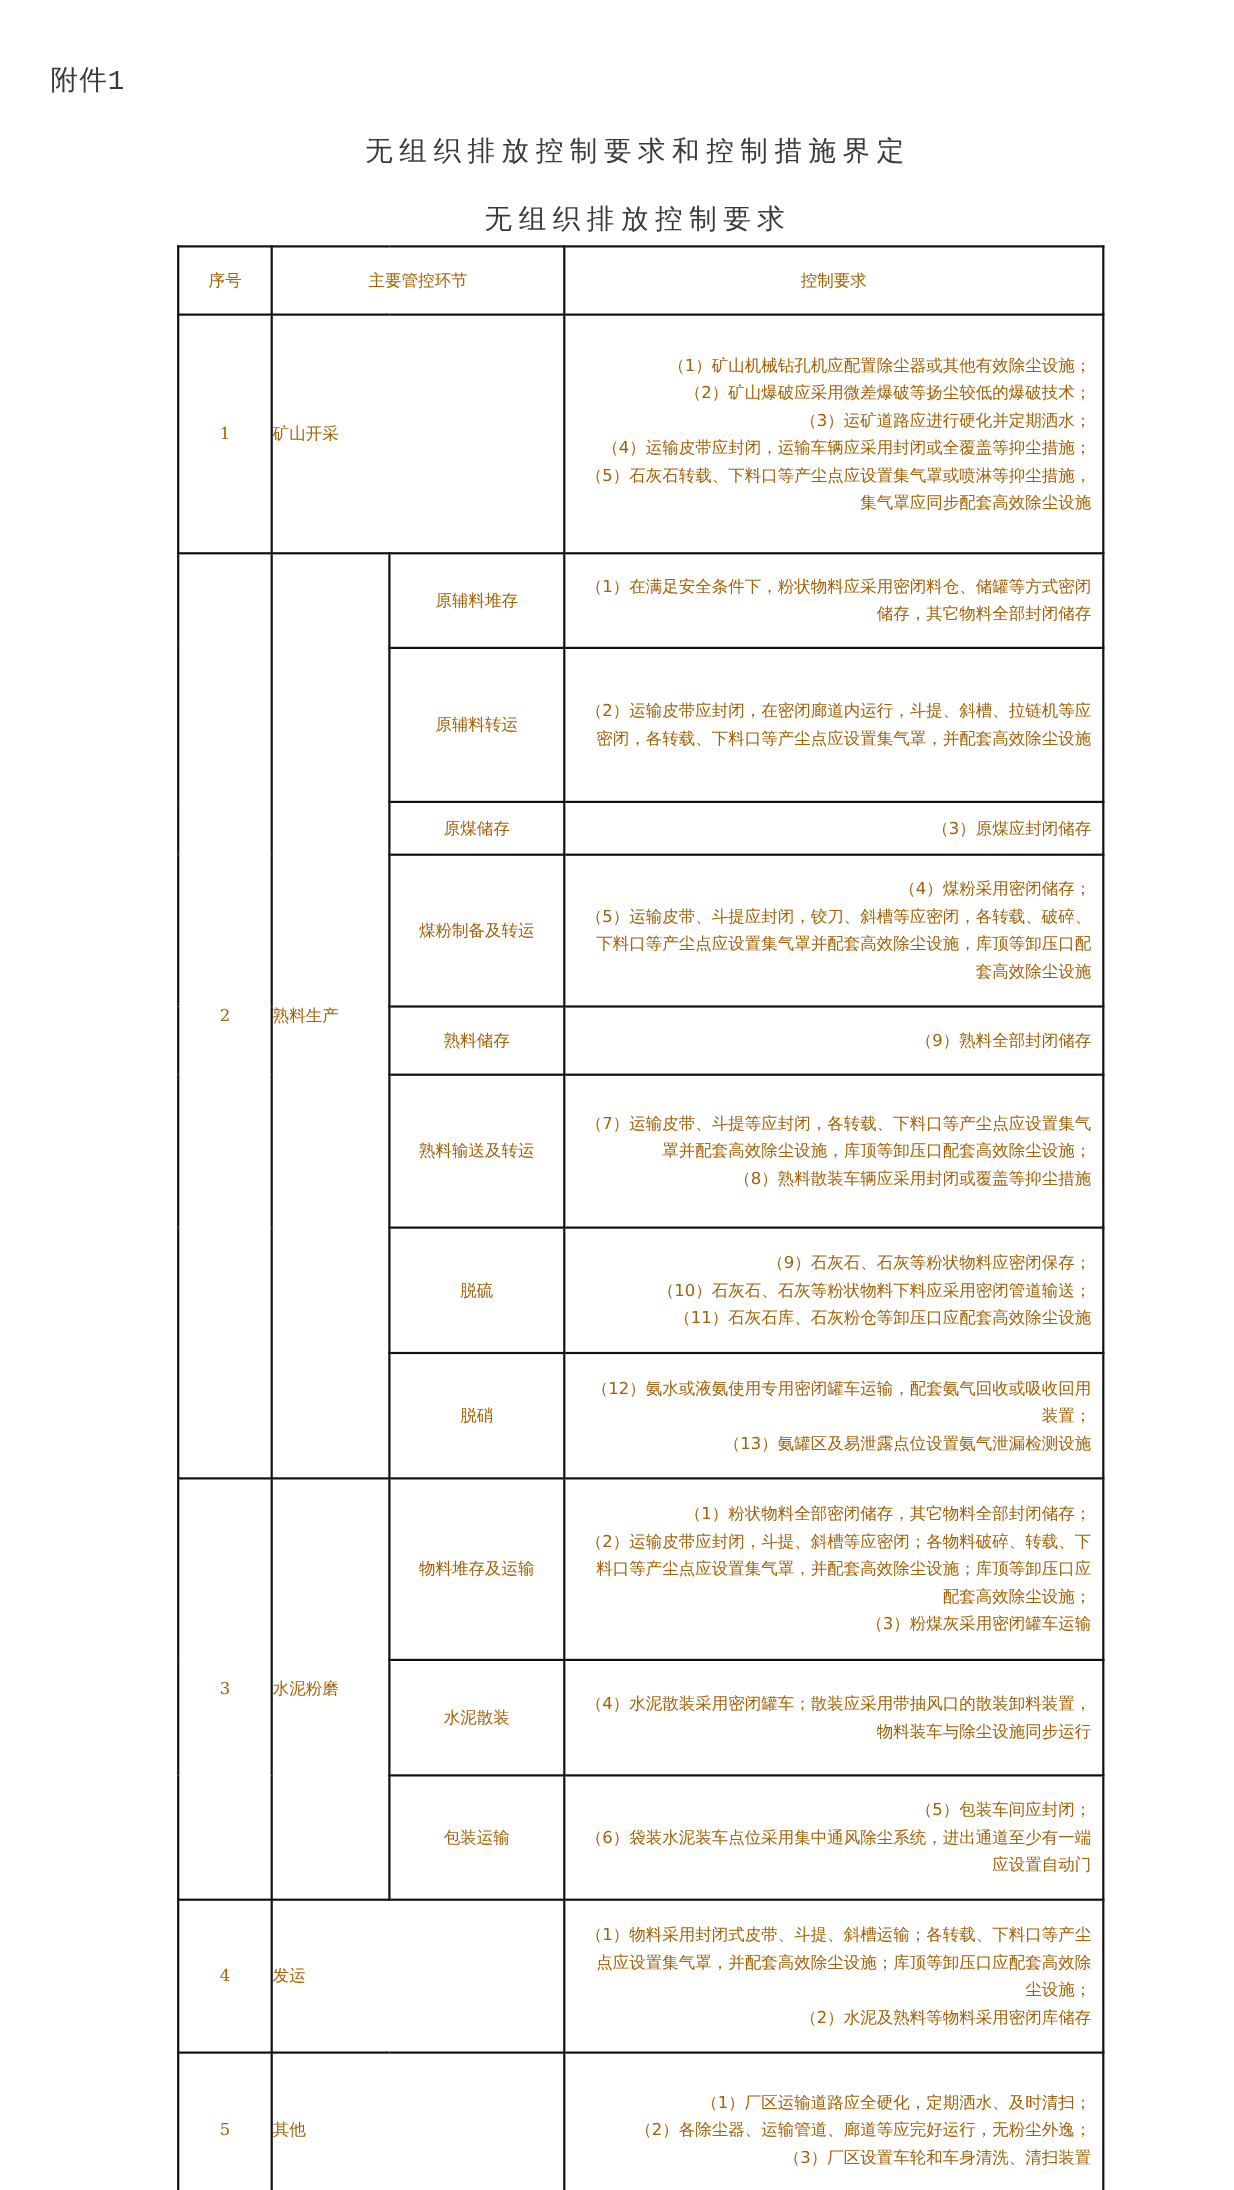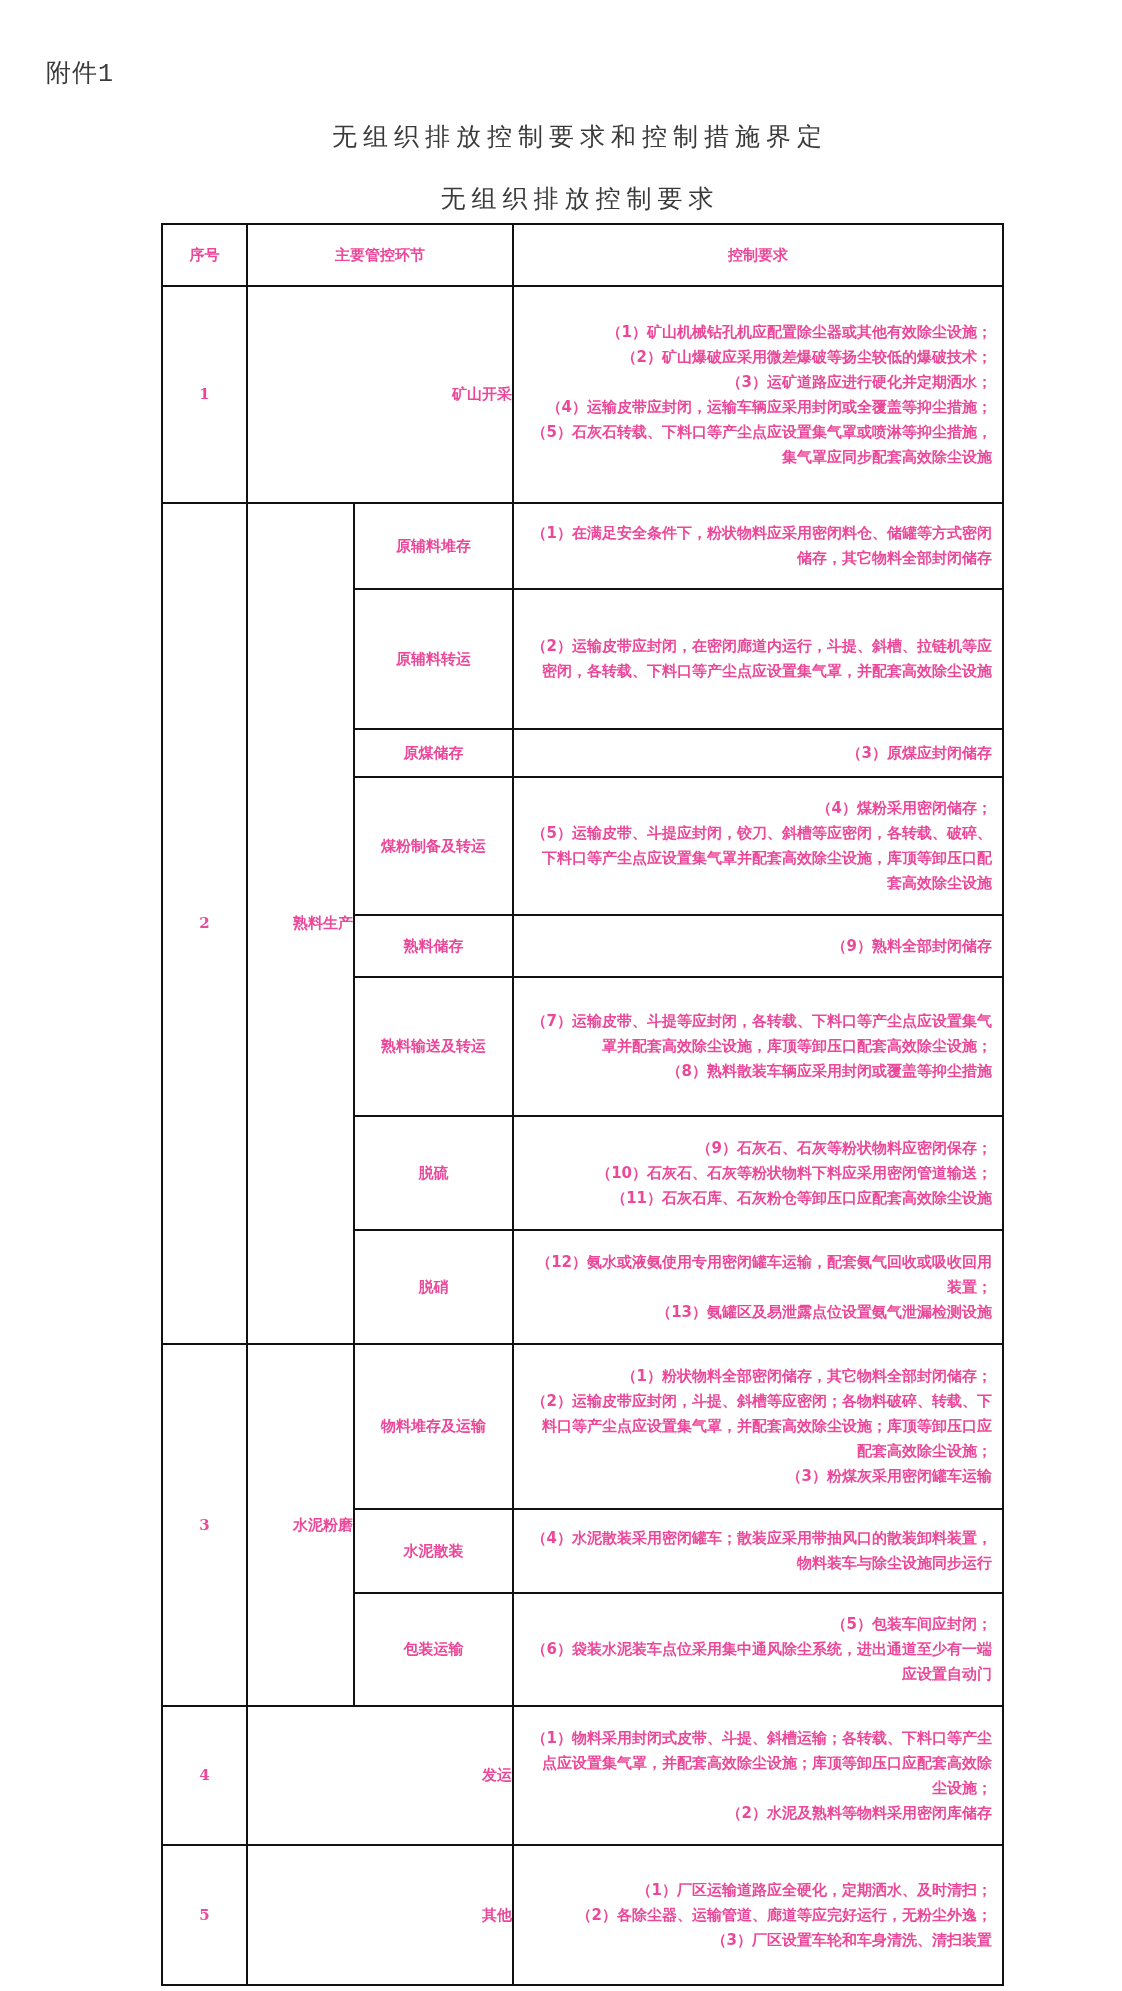--- a/index.html
+++ b/index.html
@@ -45,28 +45,28 @@
     left: 161px;
     top: 223px;
     width: 841px;
     border-collapse: collapse;
     table-layout: fixed;
   }
   table.req td, table.req th {
     border: 2px solid #111111;
     font-size: 15px;
     line-height: 25px;
-    color: #ec4899;
-    font-weight: bold;
+    color: #a16207;
+    font-weight: normal;
     padding: 0;
     vertical-align: middle;
   }
   table.req th { text-align: center; }
   .c-seq { text-align: center; font-family: "DejaVu Serif", serif; font-size: 15px; }
-  .c-main { text-align: right; }
+  .c-main { text-align: left; }
   .c-sub { text-align: center; }
   .c-req {
     text-align: right;
     padding: 0 10px 0 14px !important;
     margin-top: 22px;
   }
   .req-line { display: block; }
 </style>
 </head>
 <body>
@@ -162,21 +162,21 @@
     <tr style="height:165px">
       <td class="c-seq" rowspan="3">3</td>
       <td class="c-main" rowspan="3">水泥粉磨</td>
       <td class="c-sub">物料堆存及运输</td>
       <td class="c-req">
         <span class="req-line">（1）粉状物料全部密闭储存，其它物料全部封闭储存；</span>
         <span class="req-line">（2）运输皮带应封闭，斗提、斜槽等应密闭；各物料破碎、转载、下料口等产尘点应设置集气罩，并配套高效除尘设施；库顶等卸压口应配套高效除尘设施；</span>
         <span class="req-line">（3）粉煤灰采用密闭罐车运输</span>
       </td>
     </tr>
-    <tr style="height:84px">
+    <tr style="height:105px">
       <td class="c-sub">水泥散装</td>
       <td class="c-req">
         <span class="req-line">（4）水泥散装采用密闭罐车；散装应采用带抽风口的散装卸料装置，物料装车与除尘设施同步运行</span>
       </td>
     </tr>
     <tr style="height:113px">
       <td class="c-sub">包装运输</td>
       <td class="c-req">
         <span class="req-line">（5）包装车间应封闭；</span>
         <span class="req-line">（6）袋装水泥装车点位采用集中通风除尘系统，进出通道至少有一端应设置自动门</span>

